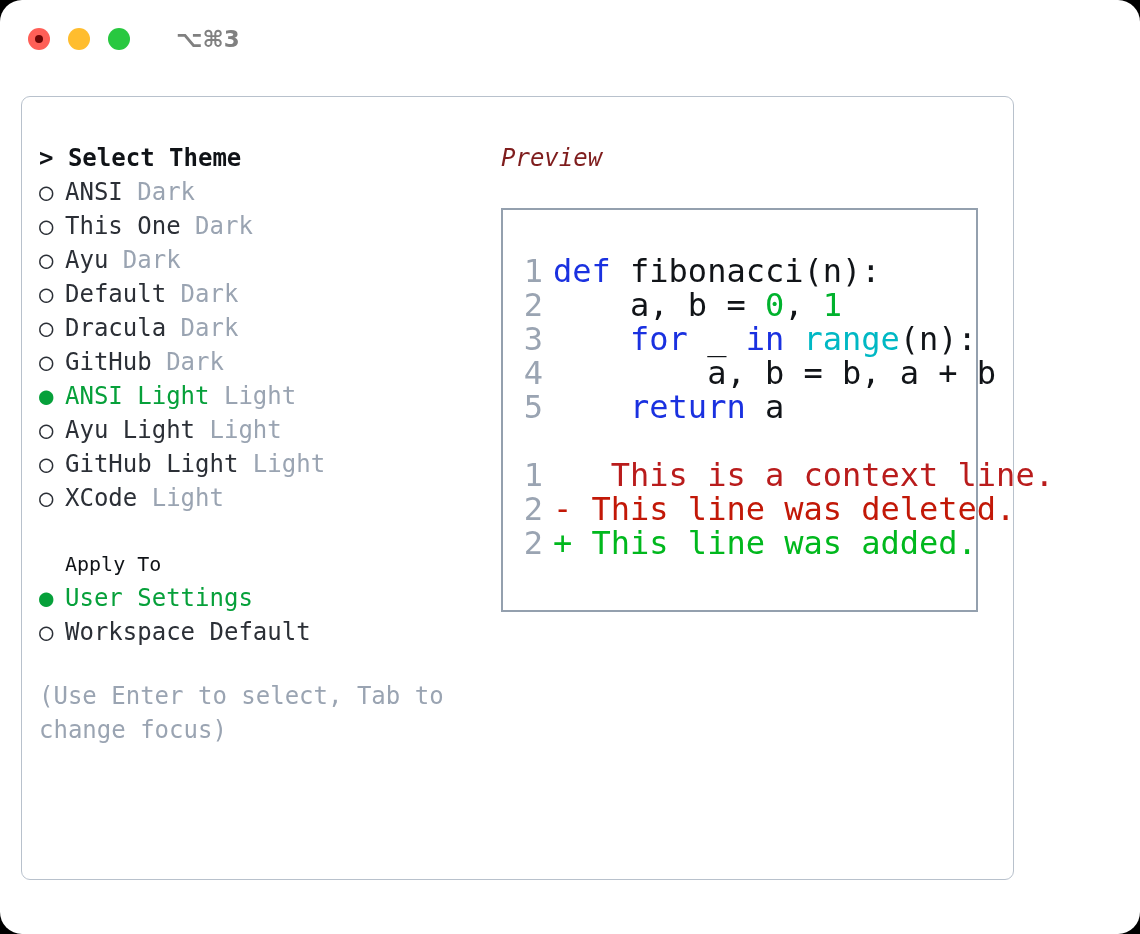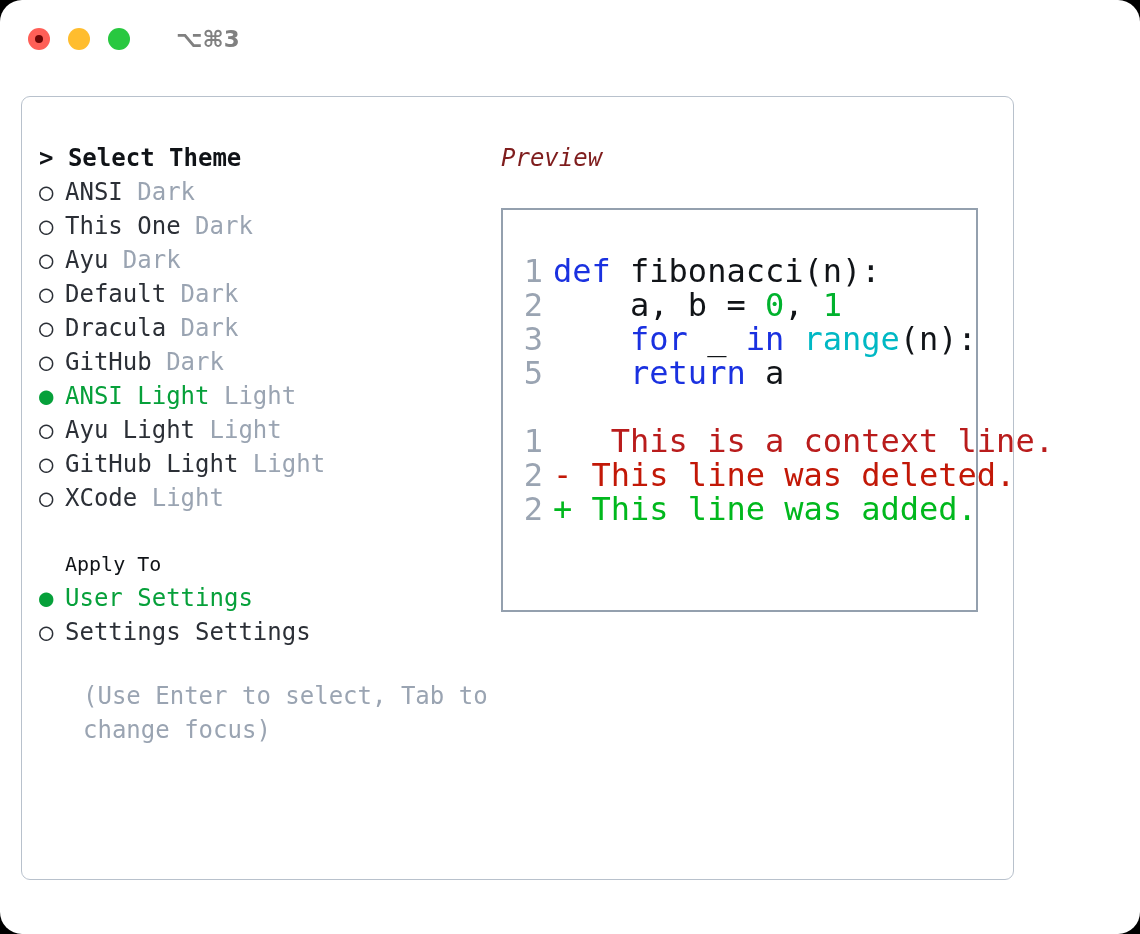--- a/index.html
+++ b/index.html
@@ -130,21 +130,20 @@
     padding-left: 26px;
   }
 
   .hint {
     margin-top: 30px;
     font-size: 24px;
     line-height: 34px;
     color: #9aa4b2;
     width: 420px;
     white-space: pre-wrap;
-    margin-left: 44px;
   }
 
   
   .preview-title {
     font-size: 24px;
     color: #7f1d1d;
     line-height: 34px;
     white-space: pre;
     margin-bottom: 33px;
     font-style: italic;
@@ -212,33 +211,34 @@
             <div class="row selected"><span class="marker filled">●</span><span class="name">ANSI Light</span> <span class="variant">Light</span></div>
             <div class="row"><span class="marker hollow">○</span><span class="name">Ayu Light</span> <span class="variant">Light</span></div>
             <div class="row"><span class="marker hollow">○</span><span class="name">GitHub Light</span> <span class="variant">Light</span></div>
             <div class="row"><span class="marker hollow">○</span><span class="name">XCode</span> <span class="variant">Light</span></div>
           </div>
 
         <div class="section-gap"></div>
         <div class="apply-header">Apply To</div>
         <div id="apply-list">
             <div class="row selected"><span class="marker filled">●</span><span class="name">User Settings</span></div>
-            <div class="row"><span class="marker hollow">○</span><span class="name">Settings Settings</span></div>
+            <div class="row"><span class="marker hollow">○</span><span class="name">Workspace Default</span></div>
           </div>
 
         <div class="hint">(Use Enter to select, Tab to change focus)</div>
       </div>
 
       <div class="col-right">
         <div class="preview-title">Preview</div>
         <div class="preview-box">
           <div id="code-block">
               <div class="code-line"><span class="ln">1</span><span class="kw">def</span><span class="plain"> fibonacci(n):</span></div>
               <div class="code-line"><span class="ln">2</span><span class="plain">    a, b = </span><span class="num">0</span><span class="plain">, </span><span class="num">1</span></div>
               <div class="code-line"><span class="ln">3</span><span class="plain">    </span><span class="kw">for</span><span class="plain"> _ </span><span class="kw">in</span><span class="plain"> </span><span class="fn">range</span><span class="plain">(n):</span></div>
+              <div class="code-line"><span class="ln">4</span><span class="plain">        a, b = b, a + b</span></div>
               <div class="code-line"><span class="ln">5</span><span class="plain">    </span><span class="kw">return</span><span class="plain"> a</span></div>
             </div>
           <div class="blank-line"></div>
           <div id="diff-block">
               <div class="code-line"><span class="ln">1</span><span class="diff-ctx"> </span><span class="diff-ctx">  This is a context line.</span></div>
               <div class="code-line"><span class="ln">2</span><span class="diff-del">-</span><span class="diff-del"> This line was deleted.</span></div>
               <div class="code-line"><span class="ln">2</span><span class="diff-add">+</span><span class="diff-add"> This line was added.</span></div>
             </div>
         </div>
       </div>

